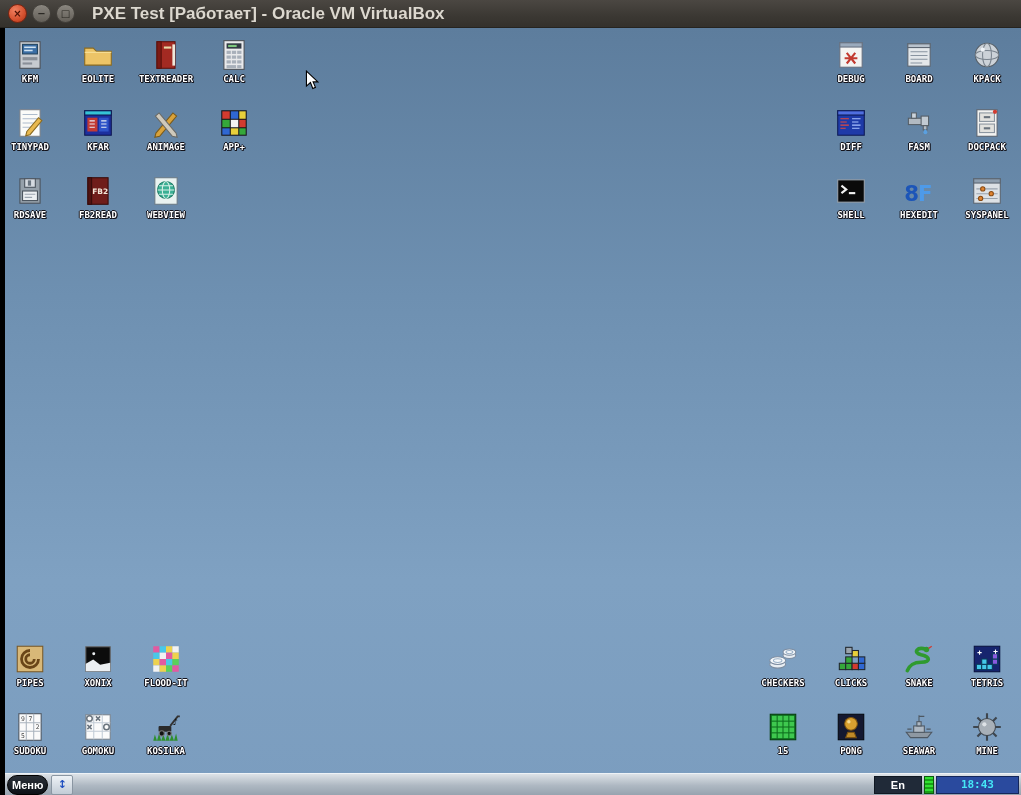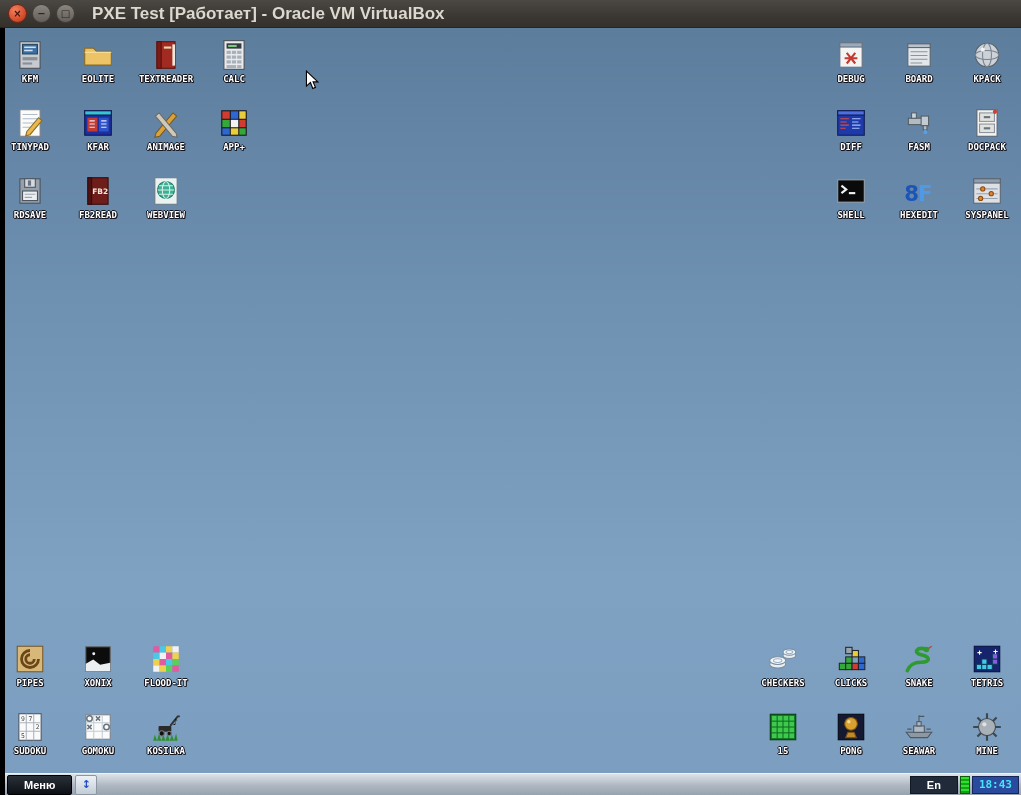--- a/index.html
+++ b/index.html
@@ -10,26 +10,26 @@
   .btn-close{background:radial-gradient(circle at 35% 30%,#f08060,#d4502e 60%,#a83418);border:1px solid #7e2410;color:#4a1004;}
   .btn-min,.btn-max{background:linear-gradient(#8a867f,#635f58);border:1px solid #44413c;color:#26241f;}
   .title{margin-left:12px;font-weight:bold;font-size:17px;color:#dcd8cf;white-space:nowrap;}
   
   .desktop{position:absolute;top:28px;left:5px;right:0;bottom:0;background:linear-gradient(180deg,#5d7d9d 0%,#6e90b1 35%,#7fa1c2 72%,#7b9dbf 100%);overflow:hidden;}
   .icon{position:absolute;width:74px;text-align:center;}
   .icon svg{display:block;margin:0 auto;}
   .ilabel{margin-top:2px;font:9px "DejaVu Sans Mono",monospace;font-weight:bold;color:#fff;white-space:nowrap;text-shadow:1px 0 #14141c,-1px 0 #14141c,0 1px #14141c,0 -1px #14141c,1px 1px #14141c;}
   
   .taskbar{position:absolute;left:0;right:0;bottom:0;height:22px;background:linear-gradient(#dde2e7,#aeb8c2 55%,#97a3af);border-top:1px solid #eef2f6;display:flex;align-items:center;box-sizing:border-box;}
-  .menu-btn{height:18px;margin-left:2px;padding:0 16px;background:linear-gradient(#2a3038,#0c1016);color:#fff;font:bold 11px "Liberation Sans",sans-serif;display:flex;align-items:center;border:1px solid #000;border-radius:2px;cursor:default;}
+  .menu-btn{height:18px;margin-left:2px;padding:0 4px;background:linear-gradient(#2a3038,#0c1016);color:#fff;font:bold 11px "Liberation Sans",sans-serif;display:flex;align-items:center;border:1px solid #000;border-radius:10px;cursor:default;}
   .updown-btn{width:20px;height:18px;margin-left:3px;background:linear-gradient(#eef2f6,#c2ccd6);border:1px solid #8a96a2;display:flex;align-items:center;justify-content:center;color:#2050c0;font:bold 11px "DejaVu Sans",sans-serif;border-radius:2px;cursor:default;}
   .tb-right{margin-left:auto;display:flex;align-items:center;height:18px;margin-right:2px;}
   .lang{padding:0 16px;height:18px;display:flex;align-items:center;background:#202a38;color:#fff;font:bold 11px "Liberation Sans",sans-serif;border:1px solid #101822;box-sizing:border-box;}
   .cpu{width:10px;height:18px;background:repeating-linear-gradient(0deg,#18a018 0 2px,#30e030 2px 4px);border:1px solid #0c5a0c;margin:0 2px;box-sizing:border-box;}
-  .clock{padding:0 6px;height:18px;display:flex;align-items:center;background:#2a4a9e;color:#45e6f6;font:bold 11px "DejaVu Sans Mono",monospace;border:1px solid #14265a;box-sizing:border-box;}
+  .clock{padding:0 24px;height:18px;display:flex;align-items:center;background:#2a4a9e;color:#45e6f6;font:bold 11px "DejaVu Sans Mono",monospace;border:1px solid #14265a;box-sizing:border-box;}
   .cursor{position:absolute;pointer-events:none;}
   .sprite{position:absolute;width:0;height:0;overflow:hidden;}
 </style>
 </head>
 <body>
 
 <svg class="sprite" aria-hidden="true">
 <defs>
 <symbol id="s-kfm" viewBox="0 0 32 32">
         <rect x="6.5" y="3.5" width="19" height="25" fill="#c7cbd0" stroke="#4a4f55"></rect>

